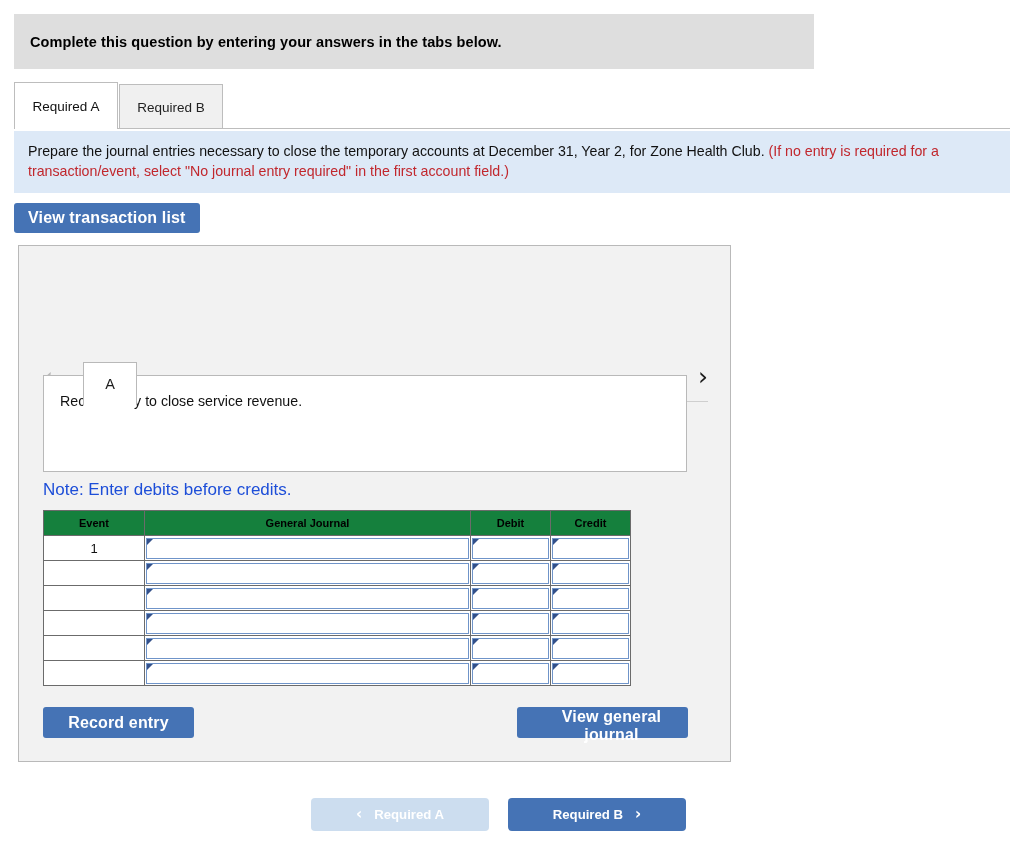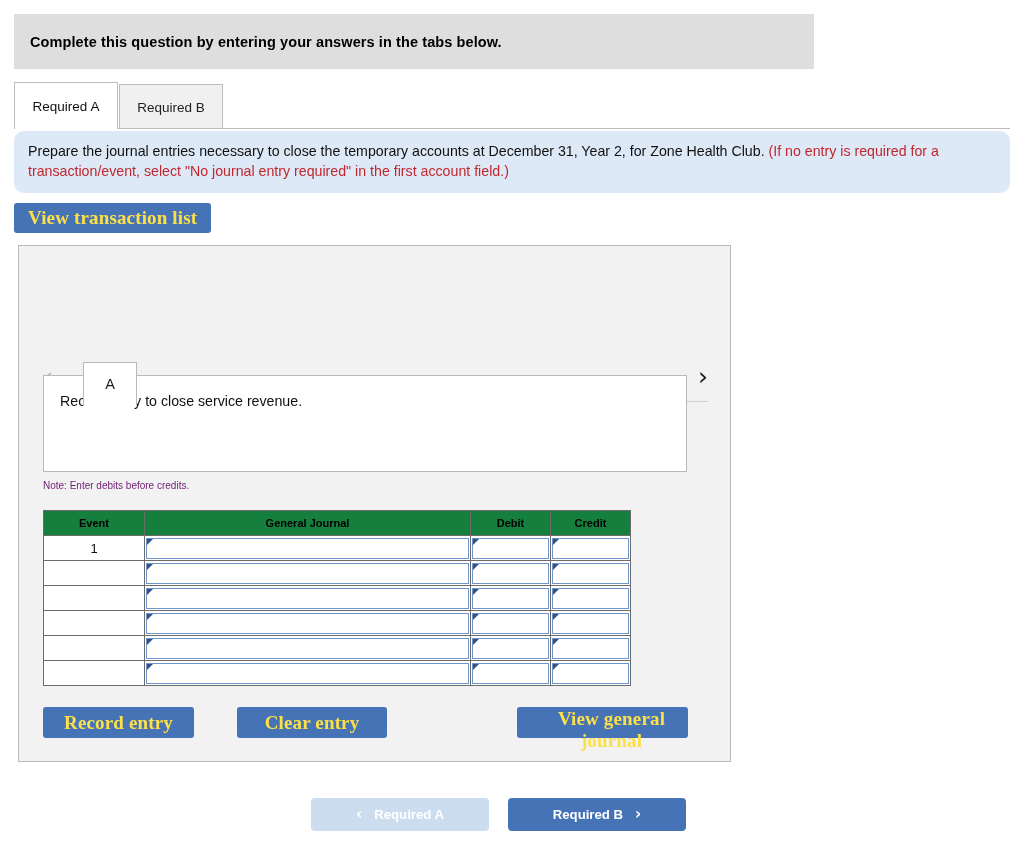--- a/index.html
+++ b/index.html
@@ -86,31 +86,30 @@
   .instr {
     position: absolute;
     left: 14px;
     top: 131px;
     width: 996px;
     padding: 10px 14px 12px 14px;
     background: #dde9f7;
     font-size: 14.2px;
     line-height: 1.42;
     color: #111;
-    border-radius: 10px;
   }
   .instr .red { color: #c1272d; }
 
   
   .btn {
     background: #4573b5;
-    color: #fde047;
+    color: #ffffff;
     border: none;
-    font-family: Liberation Serif, serif;
-    font-size: 19px;
+    font-family: Liberation Sans, sans-serif;
+    font-size: 16px;
     font-weight: bold;
     border-radius: 3px;
     cursor: pointer;
     letter-spacing: .15px;
   }
   .btn-view-tx {
     position: absolute;
     left: 14px;
     top: 203px;
     height: 30px;
@@ -197,22 +196,22 @@
   .prompt-text {
     margin: 17px 0 0 16px;
     font-size: 14.2px;
     color: #111;
   }
 
   .note {
     position: absolute;
     left: 24px;
     top: 234px;
-    font-size: 10px;
-    color: #701a75;
+    font-size: 17px;
+    color: #1d4ed8;
   }
 
   
   .jtable {
     position: absolute;
     left: 24px;
     top: 264px;
     border-collapse: collapse;
     background: #ffffff;
   }
@@ -458,21 +457,20 @@
             <div class="field"></div>
           </td>
         <td>
             <div class="field"></div>
           </td>
       </tr>
     </tbody>
   </table>
 
   <button class="btn btn-record">Record entry</button>
-  <button class="btn btn-clear">Clear entry</button>
   <button class="btn btn-viewgj">View general journal</button>
 </div>
 
 <button class="nav-prev">
   <span class="nav-chev">‹</span>
   <span>Required A</span>
 </button>
 <button class="nav-next">
   <span>Required B</span>
   <span class="nav-chev">›</span>

